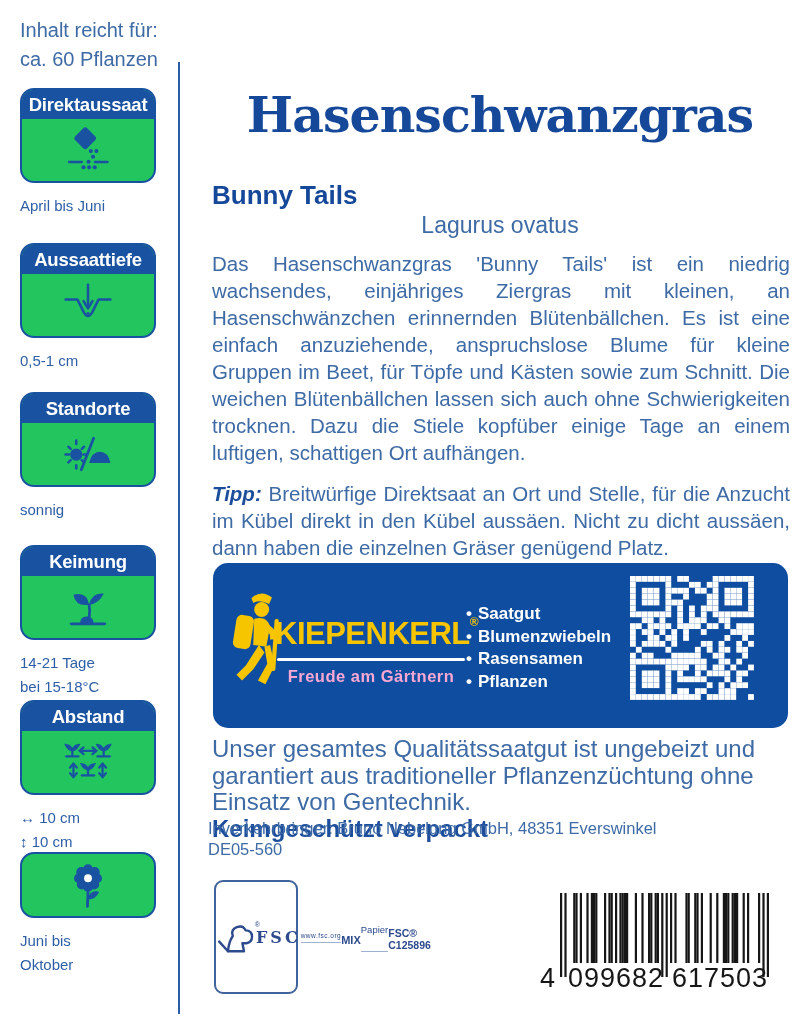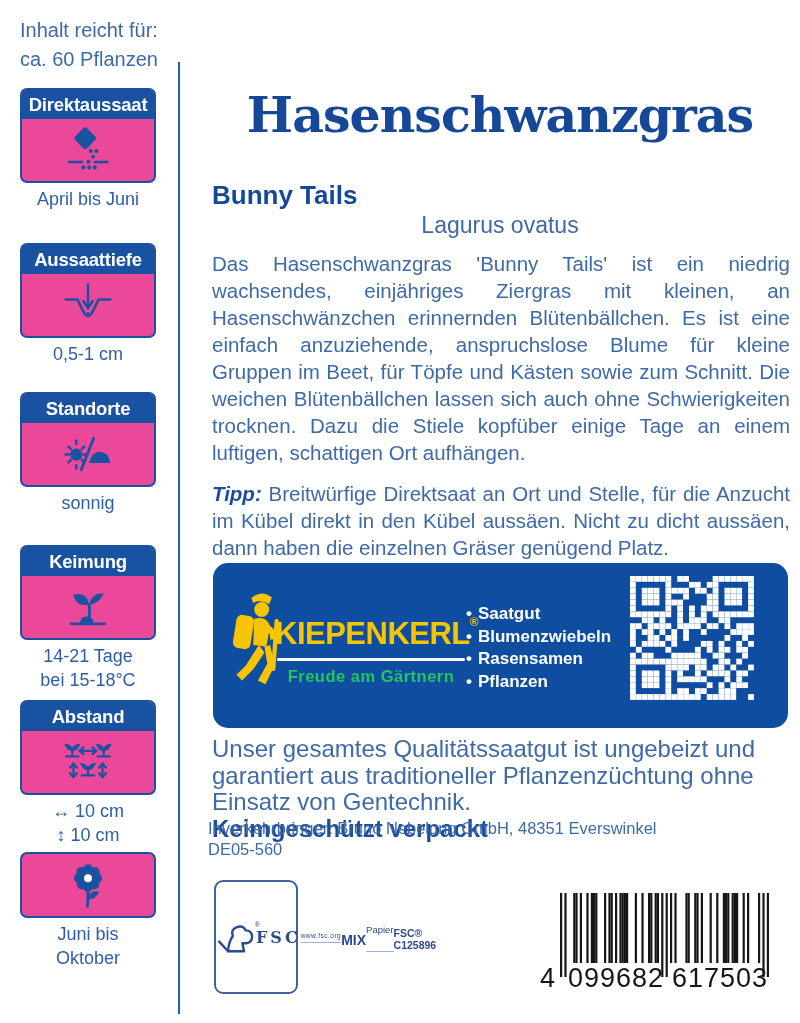--- a/index.html
+++ b/index.html
@@ -14,63 +14,63 @@
   *{margin:0;padding:0;box-sizing:border-box;}
   html,body{background:#e8e8e8;}
   body{font-family:"Liberation Sans",sans-serif;}
   .page{position:relative;width:800px;height:1023px;background:#ffffff;overflow:hidden;margin:0 auto;}
 
   
   .yield{position:absolute;left:20px;top:16px;font-size:20px;line-height:29px;color:var(--body-blue);}
   .vdivider{position:absolute;left:178px;top:62px;width:2px;height:952px;background:#2a5ca8;}
 
   .infogroup{position:absolute;left:20px;width:136px;}
-  .ibox{border:2px solid var(--blue);border-radius:7px;overflow:hidden;background:#ec4899;}
+  .ibox{border:2px solid var(--blue);border-radius:14px;overflow:hidden;background:#22c55e;}
   .ibox-h{background:var(--blue);color:#fff;font-weight:bold;font-size:18.5px;text-align:center;height:29px;line-height:29px;letter-spacing:-0.2px;}
   .ibox-b{height:62px;display:flex;align-items:center;justify-content:center;}
   .ibox-b svg{width:58px;height:56px;}
-  .icap{margin-top:4px;text-align:center;font-size:18px;line-height:24px;color:var(--caption-blue);}
+  .icap{margin-top:11px;text-align:left;font-size:15px;line-height:24px;color:var(--caption-blue);}
 
   
   .main-title{position:absolute;left:212px;top:86px;width:576px;text-align:center;
     font-family:"DejaVu Serif",serif;font-weight:bold;font-size:49px;letter-spacing:-1px;color:var(--title-blue);}
   .sub-title{position:absolute;left:212px;top:180px;width:576px;text-align:left;
     font-weight:bold;font-size:26px;color:var(--title-blue);}
   .botanical{position:absolute;left:212px;top:212px;width:576px;text-align:center;
     font-size:23px;color:var(--body-blue);}
   .textcol{position:absolute;left:212px;top:250px;width:578px;color:var(--body-blue);
     font-size:20.5px;line-height:27px;text-align:justify;}
   .textcol p.tip{margin-top:14px;}
   .tip-label{font-weight:bold;color:#1d4e9c;font-style:italic;}
 
   
   .banner{position:absolute;left:213px;top:563px;width:575px;height:165px;background:var(--banner-blue);border-radius:15px;}
   .kp-figure{position:absolute;left:16px;top:22px;width:56px;height:120px;}
   .wordmark{position:absolute;left:62px;top:52px;color:var(--yellow);font-weight:bold;font-size:31px;letter-spacing:-0.5px;white-space:nowrap;}
   .wordmark sup{font-size:12px;vertical-align:18px;}
   .brandrule{position:absolute;left:64px;top:95px;width:188px;height:3px;background:#fff;border-radius:2px;}
-  .slogan{position:absolute;left:64px;top:104px;width:188px;text-align:center;color:#22c55e;font-weight:bold;font-size:16.5px;letter-spacing:0.5px;white-space:nowrap;}
+  .slogan{position:absolute;left:64px;top:104px;width:188px;text-align:center;color:#f9a8d4;font-weight:bold;font-size:16.5px;letter-spacing:0.5px;white-space:nowrap;}
   .products{position:absolute;left:253px;top:40px;list-style:none;color:#fff;font-weight:bold;font-size:17px;line-height:22.5px;}
   .products li .blt{margin-right:6px;}
   .qr{position:absolute;left:417px;top:13px;width:124px;height:124px;}
   .qrurl{position:absolute;left:399px;top:138px;width:160px;text-align:center;color:#fff;font-weight:bold;font-size:15px;margin-top:24px;}
 
   
   .quality{position:absolute;left:212px;top:736px;width:580px;font-size:24px;line-height:26.5px;color:var(--body-blue);}
   .packed{font-weight:bold;color:#1d4e9c;}
   .distributor{position:absolute;left:208px;top:818px;width:580px;font-size:16.5px;line-height:21px;color:var(--body-blue);}
 
   
   .fsc{position:absolute;left:214px;top:880px;width:84px;height:114px;border:2px solid #41639c;border-radius:9px;
     display:flex;flex-direction:row;align-items:center;color:var(--fsc-blue);background:#fff;}
   .fsc-tree{margin-top:5px;width:40px;height:34px;position:relative;}
   .fsc-reg{position:absolute;right:-4px;top:-2px;font-size:7px;}
   .fsc-name{font-family:"DejaVu Serif",serif;font-weight:bold;font-size:16px;letter-spacing:3px;line-height:15px;}
   .fsc-url{font-size:6.5px;letter-spacing:0.5px;margin-top:1px;border-bottom:1px solid #9db1d0;padding-bottom:3px;width:64px;text-align:center;}
-  .fsc-mix{font-size:14px;font-weight:bold;margin-top:5px;}
+  .fsc-mix{font-size:11px;font-weight:bold;margin-top:5px;}
   .fsc-paper{font-size:9.5px;margin-top:2px;border-bottom:1px solid #9db1d0;padding-bottom:16px;width:64px;text-align:center;}
   .fsc-license{font-size:10.5px;font-weight:bold;margin-top:4px;}
 
   
   .barcode{position:absolute;left:540px;top:893px;width:250px;height:115px;}
   .barcode svg{position:absolute;left:20px;top:0;}
   .bc-digits{position:absolute;top:68px;width:100%;height:34px;color:#161616;font-size:27px;font-weight:500;}
   .bc-lead{position:absolute;left:0px;top:2px;}
   .bc-g1{position:absolute;left:28px;top:2px;width:94px;text-align:center;letter-spacing:1px;}
   .bc-g2{position:absolute;left:132px;top:2px;width:94px;text-align:center;letter-spacing:1px;}

